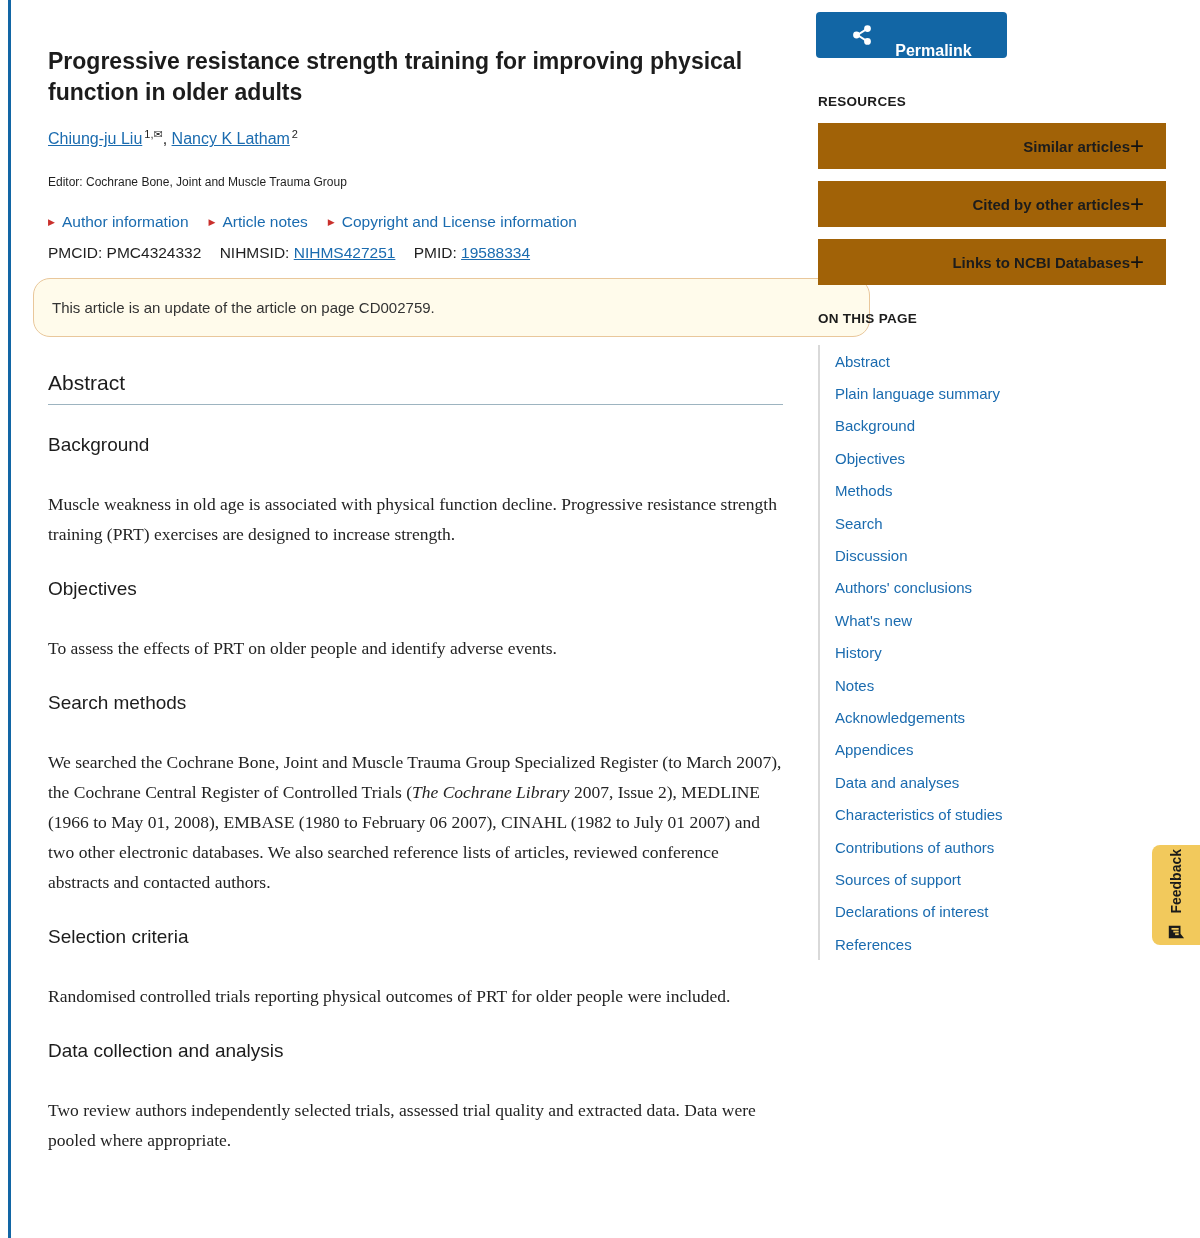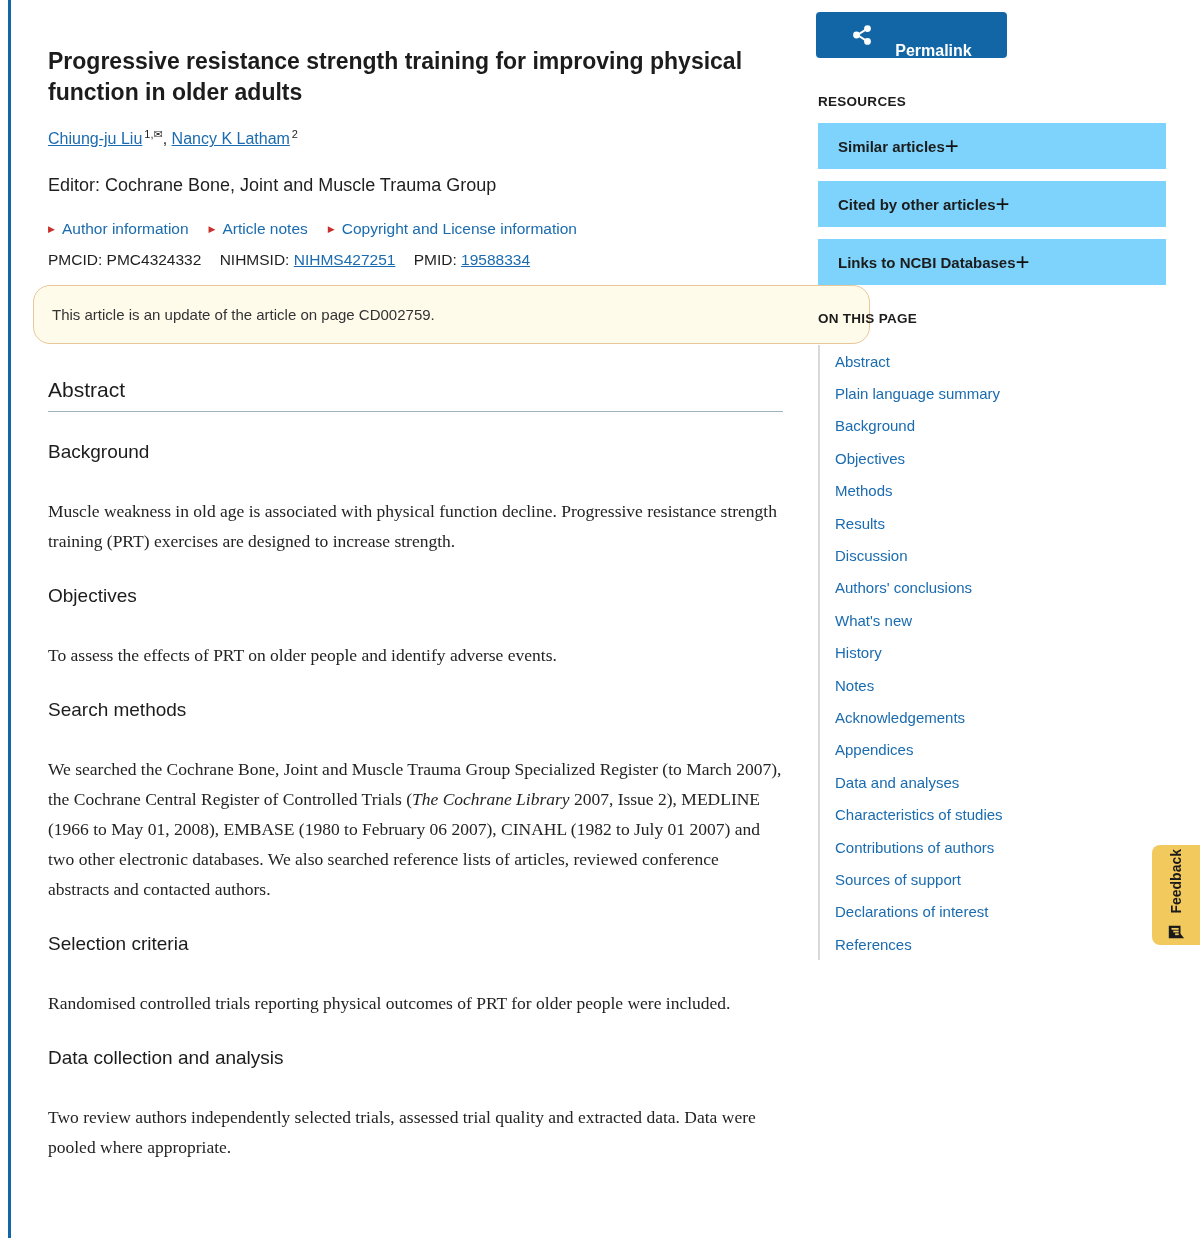--- a/index.html
+++ b/index.html
@@ -10,21 +10,21 @@
 
   
   .main { position:absolute; left:48px; top:16px; width:735px; }
 
   .article-title { margin-top:30px; font-size:23px; line-height:31px; font-weight:700; color:#1c1c1c; }
 
   .authors { margin-top:20px; font-size:16px; }
   .authors a { color:#1a6baf; }
   .authors sup { font-size:11px; margin-left:2px; }
 
-  .editor-line { margin-top:27px; font-size:18px; }
+  .editor-line { margin-top:27px; font-size:12px; }
 
   .meta-links { margin-top:24px; font-size:15.5px; display:flex; gap:20px; }
   .meta-link { color:#1a6baf; cursor:pointer; display:inline-flex; align-items:center; }
   .meta-link .tri { color:#c9302c; font-size:9px; margin-right:7px; }
 
   .ids-row { margin-top:13px; font-size:15.5px; }
   .ids-row .id-pair { margin-right:14px; }
   .ids-row a { color:#1a6baf; text-decoration:underline; }
 
   .notice-box { margin:16px -15px 0; width:837px; background:#fffbeb; border:1px solid #e9c79b;
@@ -43,22 +43,22 @@
   .sidebar { position:absolute; left:818px; top:0; width:348px; }
 
   .permalink-btn { margin-top:12px; margin-left:-2px; width:191px; height:46px; background:#1266a5;
                    border:none; border-radius:4px; display:flex; align-items:center; justify-content:center;
                    gap:22px; cursor:pointer; }
   .permalink-btn span { color:#ffffff; font-size:16px; font-weight:700; font-family:"Liberation Sans",sans-serif;margin-top:32px; }
 
   .side-caption { margin-top:36px; font-size:13.5px; font-weight:700; letter-spacing:.02em; color:#1c1c1c; }
 
   .accordion { margin-top:14px; }
-  .accordion-row { height:46px; background:#7dd3fc; margin-bottom:12px; display:flex; align-items:center;
-                   justify-content:flex-start; padding:0 22px 0 20px; cursor:pointer; }
+  .accordion-row { height:46px; background:#a16207; margin-bottom:12px; display:flex; align-items:center;
+                   justify-content:flex-end; padding:0 22px 0 20px; cursor:pointer; }
   .accordion-row .acc-label { font-size:15px; font-weight:700; color:#1c1c1c; }
   .accordion-row .plus { font-size:24px; font-weight:400; color:#111; line-height:1; }
 
   .otp-caption { margin-top:26px; }
   .otp-list { margin-top:19px; border-left:2px solid #d9d9d9; padding-left:15px; list-style:none; }
   .otp-list li { height:32.4px; display:flex; align-items:center; }
   .otp-list a { color:#1a6baf; font-size:15px; text-decoration:none; cursor:pointer; }
 
   
   .feedback-btn { position:absolute; right:0; top:845px; width:48px; height:100px; background:#f2c95c;
@@ -173,21 +173,21 @@
     <li>
         <a href="#">Background</a>
       </li>
     <li>
         <a href="#">Objectives</a>
       </li>
     <li>
         <a href="#">Methods</a>
       </li>
     <li>
-        <a href="#">Results</a>
+        <a href="#">Search</a>
       </li>
     <li>
         <a href="#">Discussion</a>
       </li>
     <li>
         <a href="#">Authors' conclusions</a>
       </li>
     <li>
         <a href="#">What's new</a>
       </li>

